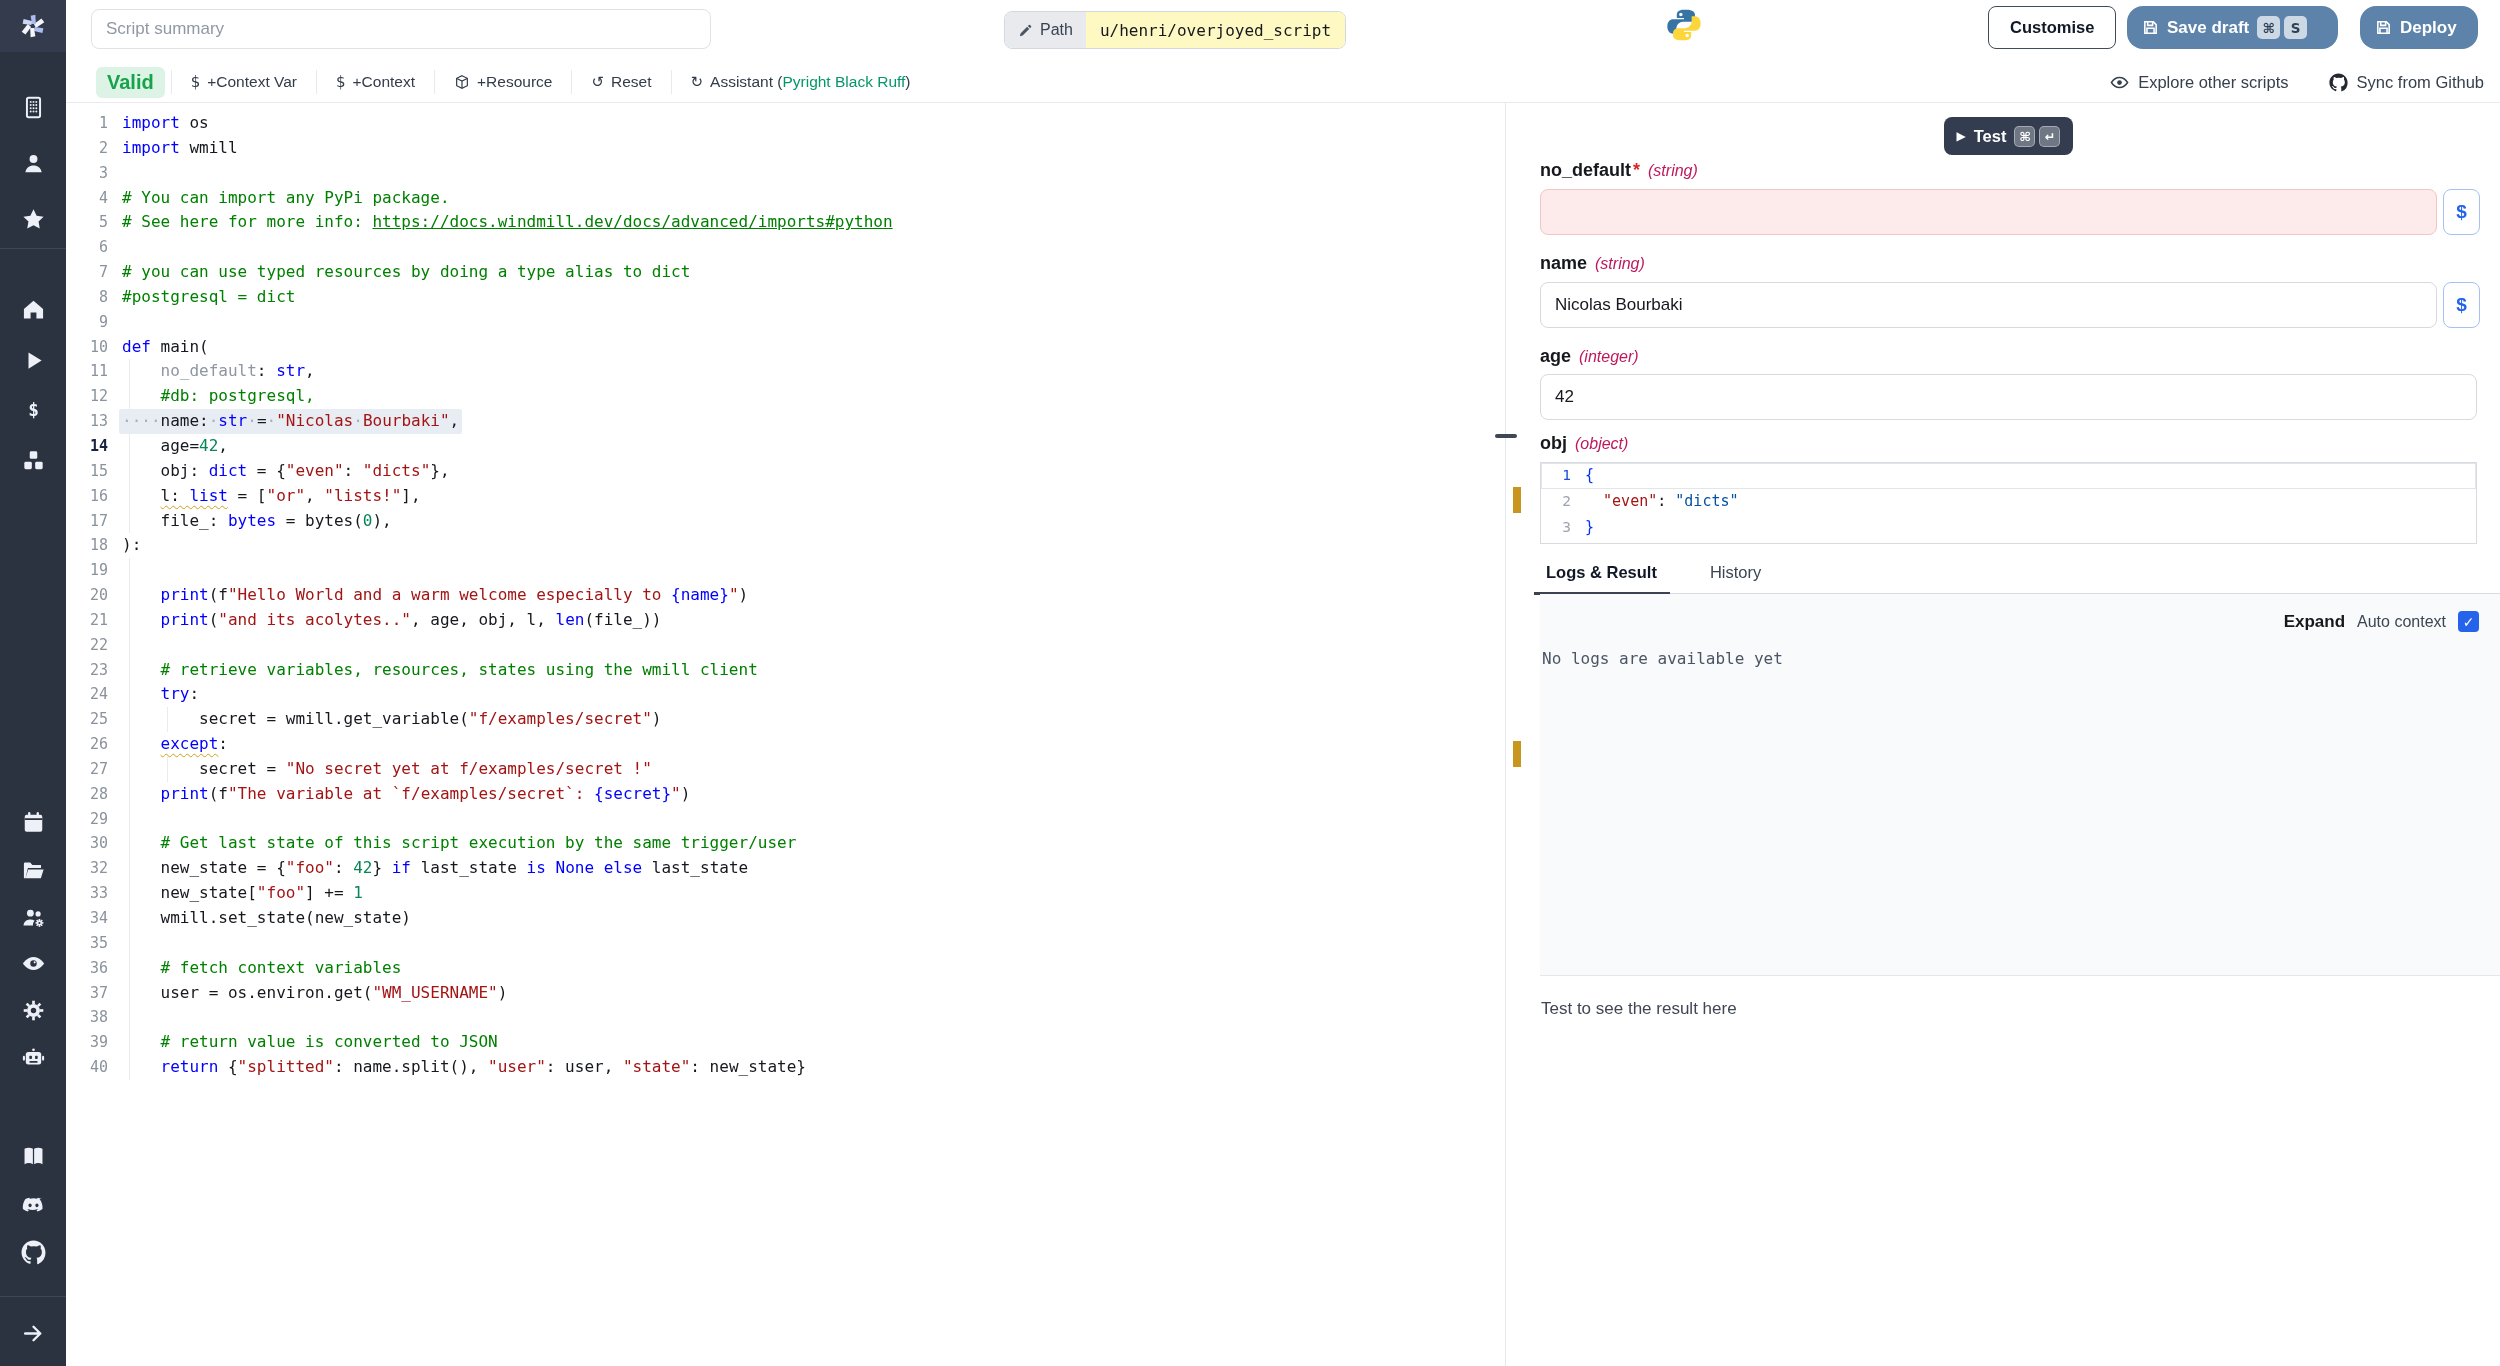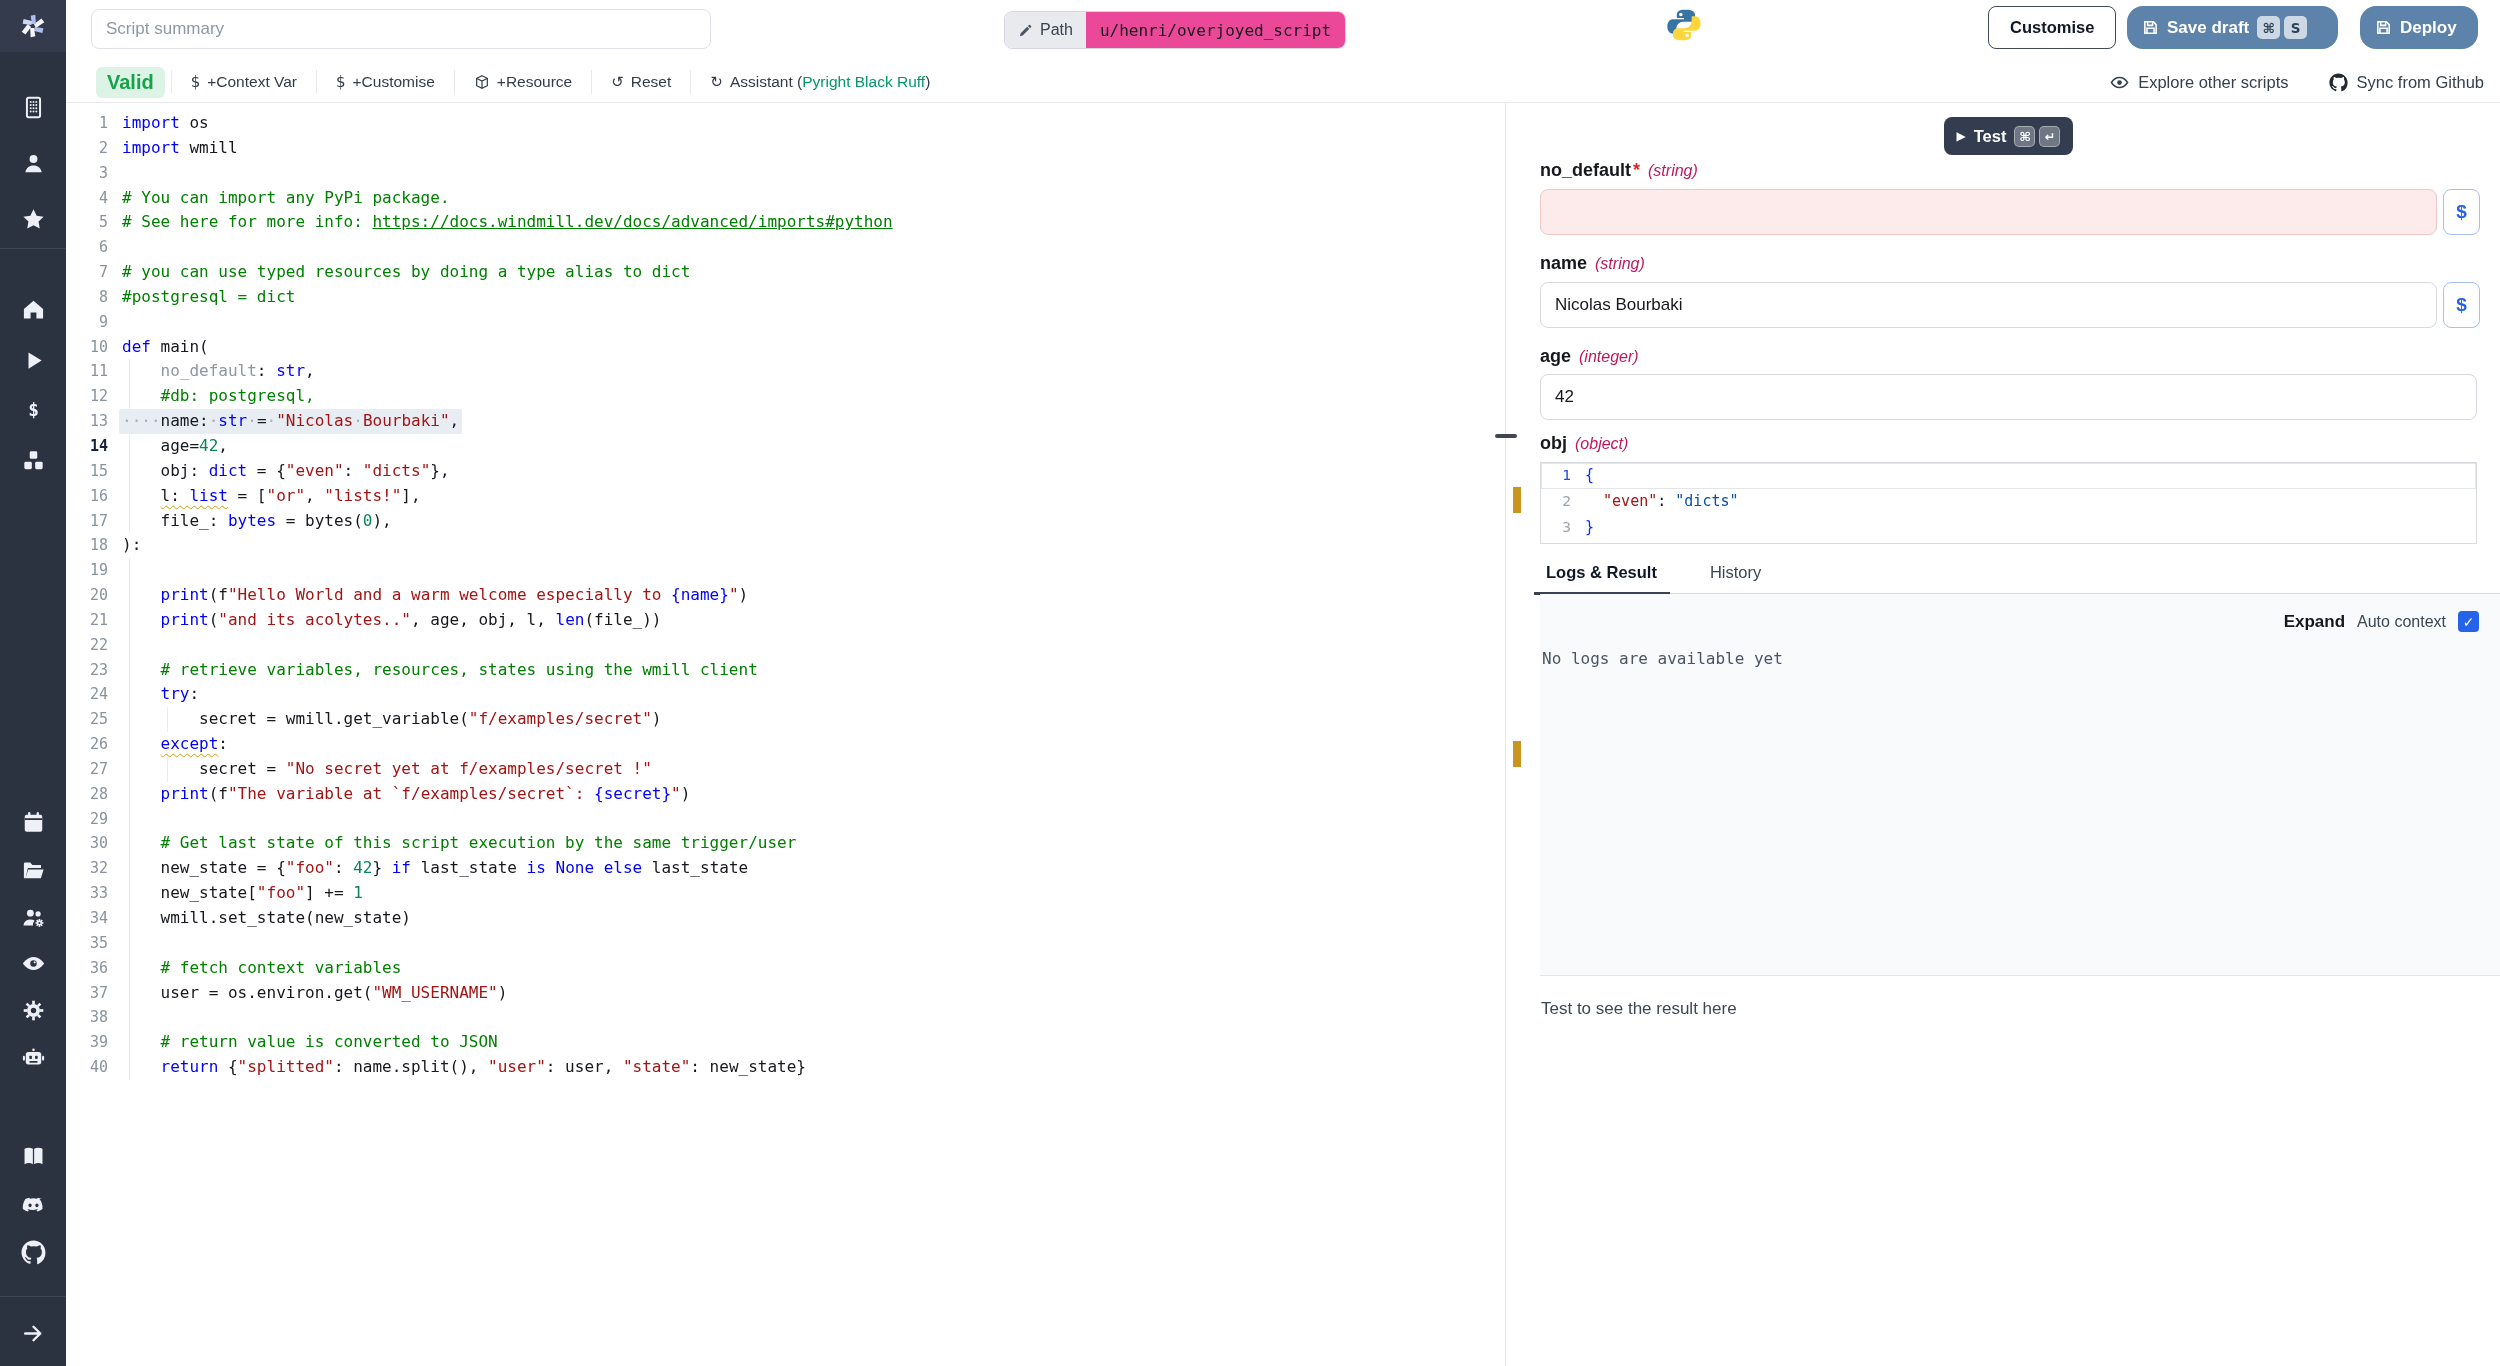--- a/index.html
+++ b/index.html
@@ -17,21 +17,21 @@
   .main{position:absolute;left:66px;top:0;width:2434px;height:1366px;background:#fff;}
 
   
   .header{position:absolute;left:0;top:0;right:0;height:74px;background:#fff;border-bottom:1px solid #eef0f3;}
   .summary-input{position:absolute;left:25px;top:9px;width:620px;height:40px;border:1px solid #dfe3e8;border-radius:8px;
     padding:0 14px;font-size:17px;color:#111827;outline:none;font-family:"Liberation Sans",sans-serif;}
   .summary-input::placeholder{color:#8f98a5;}
   .path-group{position:absolute;left:938px;top:11px;height:38px;display:flex;align-items:stretch;
     border:1px solid #d4d8de;border-radius:8px;overflow:hidden;cursor:pointer;}
   .path-left{display:flex;align-items:center;gap:7px;background:#e8eaee;padding:0 13px;color:#394452;font-size:16px;}
-  .path-right{display:flex;align-items:center;background:#ec4899;padding:0 14px;
+  .path-right{display:flex;align-items:center;background:#fef9c3;padding:0 14px;
     font-family:"DejaVu Sans Mono",monospace;font-size:16px;color:#16181d;}
   .pylogo{position:absolute;left:1600px;top:7px;width:36px;height:36px;}
   .btn-outline{position:absolute;top:6px;height:43px;border:1.6px solid #414b58;border-radius:8px;background:#fff;
     font-weight:700;font-size:16.5px;color:#111827;padding:0 21px;cursor:pointer;display:flex;align-items:center;}
   .btn-blue{position:absolute;top:6px;height:43px;border:none;border-radius:16px;background:#5e83ab;color:#fff;
     font-weight:700;font-size:17px;padding:0 15px;cursor:pointer;display:flex;align-items:center;gap:8px;}
   .chip{min-width:23px;height:23px;border-radius:5px;background:#ccd8e4;color:#2e4155;font-size:13.5px;
     display:inline-flex;align-items:center;justify-content:center;padding:0 4px;font-weight:600;
     font-family:"DejaVu Sans",sans-serif;}
 
@@ -321,21 +321,21 @@
   <div class="toolbar">
     <span class="valid-badge">Valid</span>
     <div class="vdiv"></div>
     <div class="tb-item">
       <span class="tb-icon">$</span>
       <span>+Context Var</span>
     </div>
     <div class="vdiv"></div>
     <div class="tb-item">
       <span class="tb-icon">$</span>
-      <span>+Customise</span>
+      <span>+Context</span>
     </div>
     <div class="vdiv"></div>
     <div class="tb-item">
       <svg width="16" height="16" viewBox="0 0 24 24" fill="none" stroke="#323c4a" stroke-width="1.8">
         <path d="M12 2.5l8 4v11l-8 4-8-4v-11z"></path>
           <path d="M4.2 6.8L12 10.6l7.8-3.8M12 10.6V21"></path>
       </svg>
       <span>+Resource</span>
     </div>
     <div class="vdiv"></div>

